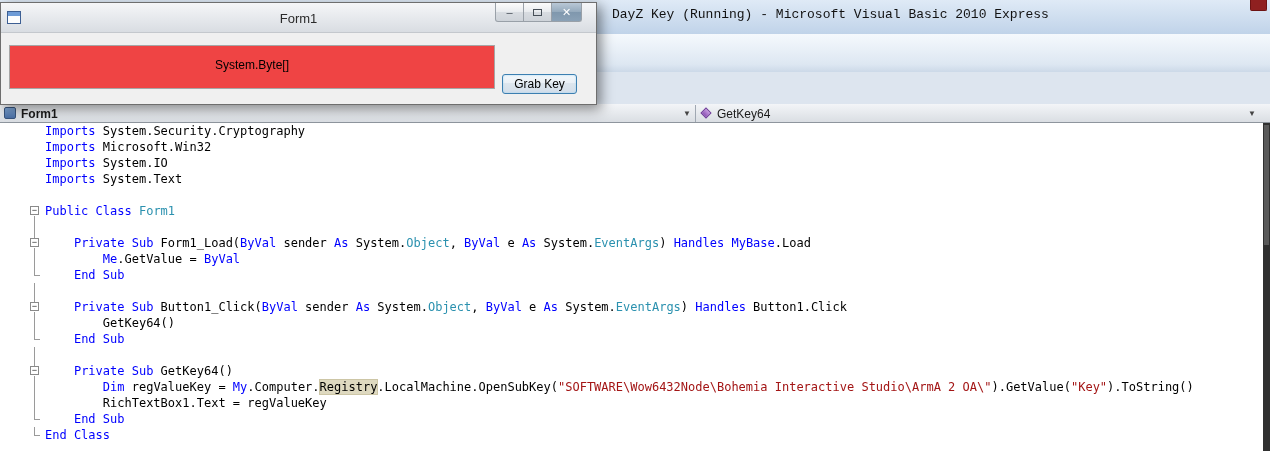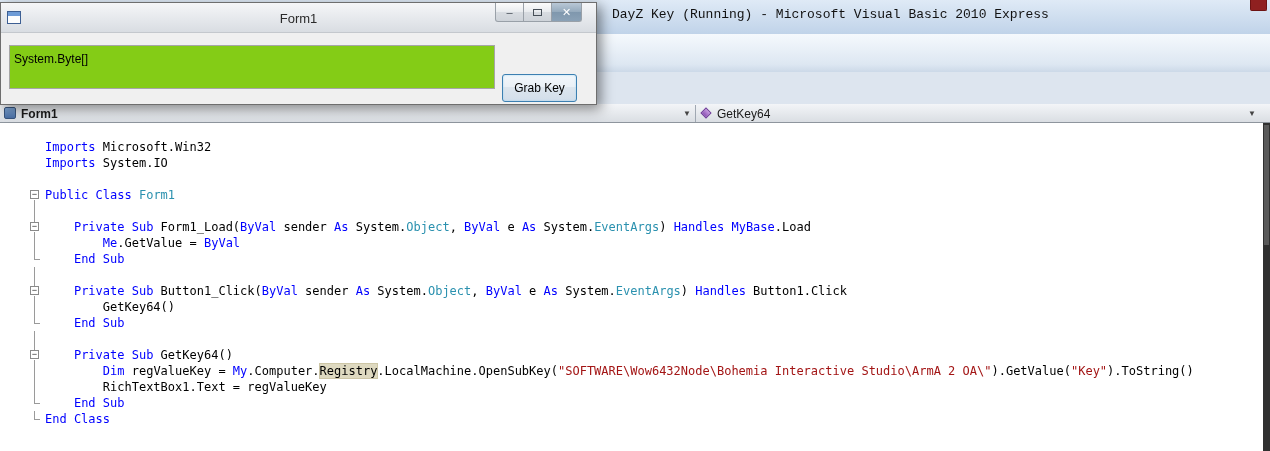--- a/index.html
+++ b/index.html
@@ -73,23 +73,23 @@
   .winbtns{position:absolute;right:14px;top:0;display:flex;}
   .winbtn{width:29px;height:19px;box-sizing:border-box;display:flex;align-items:center;justify-content:center;
           background:linear-gradient(#fcfcfc,#e8ebee 50%,#d8dce1 50%,#ced3d9);
           border:1px solid #99a0a8;border-top:none;margin-left:-1px;
           font-size:11px;color:#474f58;}
   .winbtn.first{border-radius:0 0 0 3px;}
   .winbtn.close{width:31px;border-radius:0 0 3px 0;color:#fff;
           background:linear-gradient(#b9c8d6,#94a9bc 50%,#7f97ad 50%,#8aa1b6);}
   .max-glyph{width:9px;height:7px;border:1px solid #474f58;box-sizing:border-box;display:inline-block;}
   .form-textbox{position:absolute;left:8px;top:42px;width:486px;height:44px;box-sizing:border-box;
-                background:#84cc16;border:1px solid #a6a6a6;font-size:12px;color:#000;
-                padding:6px 4px;overflow:hidden;}
-  .grab-btn{position:absolute;left:501px;top:71px;width:75px;height:28px;box-sizing:border-box;
+                background:#ef4444;border:1px solid #a6a6a6;font-size:12px;color:#000;
+                padding:12px 4px;overflow:hidden;text-align:center;}
+  .grab-btn{position:absolute;left:501px;top:71px;width:75px;height:20px;box-sizing:border-box;
             font-family:"Liberation Sans",sans-serif;font-size:12px;color:#000;
             border:1px solid #3c7fb1;border-radius:3px;
             background:linear-gradient(#f2f7fb,#eaf0f6 45%,#dde6ee 45%,#d3deea);
             box-shadow:inset 0 0 2px #9fd3ef;}
 </style>
 </head>
 <body>
 
 <div class="screen">
 
@@ -122,28 +122,33 @@
     <span class="nav-divider"></span>
     <span class="nav-method-icon"></span>
     <span class="nav-procedure-label">GetKey64</span>
     <span class="nav-chevron-right">▼</span>
   </div>
 
   <div class="editor">
     <div class="code-lines">
         <div class="code-line">
           <span class="gutter g-none"></span>
+          <span class="code-text"><span class="tk-kw">Imports</span><span class="tk-pl"> System.Security.Cryptography</span></span>
         </div>
         <div class="code-line">
           <span class="gutter g-none"></span>
           <span class="code-text"><span class="tk-kw">Imports</span><span class="tk-pl"> Microsoft.Win32</span></span>
         </div>
         <div class="code-line">
           <span class="gutter g-none"></span>
           <span class="code-text"><span class="tk-kw">Imports</span><span class="tk-pl"> System.IO</span></span>
+        </div>
+        <div class="code-line">
+          <span class="gutter g-none"></span>
+          <span class="code-text"><span class="tk-kw">Imports</span><span class="tk-pl"> System.Text</span></span>
         </div>
         <div class="code-line">
           <span class="gutter g-none"></span>
           <span class="code-text"></span>
         </div>
         <div class="code-line">
           <span class="gutter g-box">
             <span class="foldbox">−</span>
           </span>
           <span class="code-text"><span class="tk-kw">Public Class</span><span class="tk-pl"> </span><span class="tk-ty">Form1</span></span>

